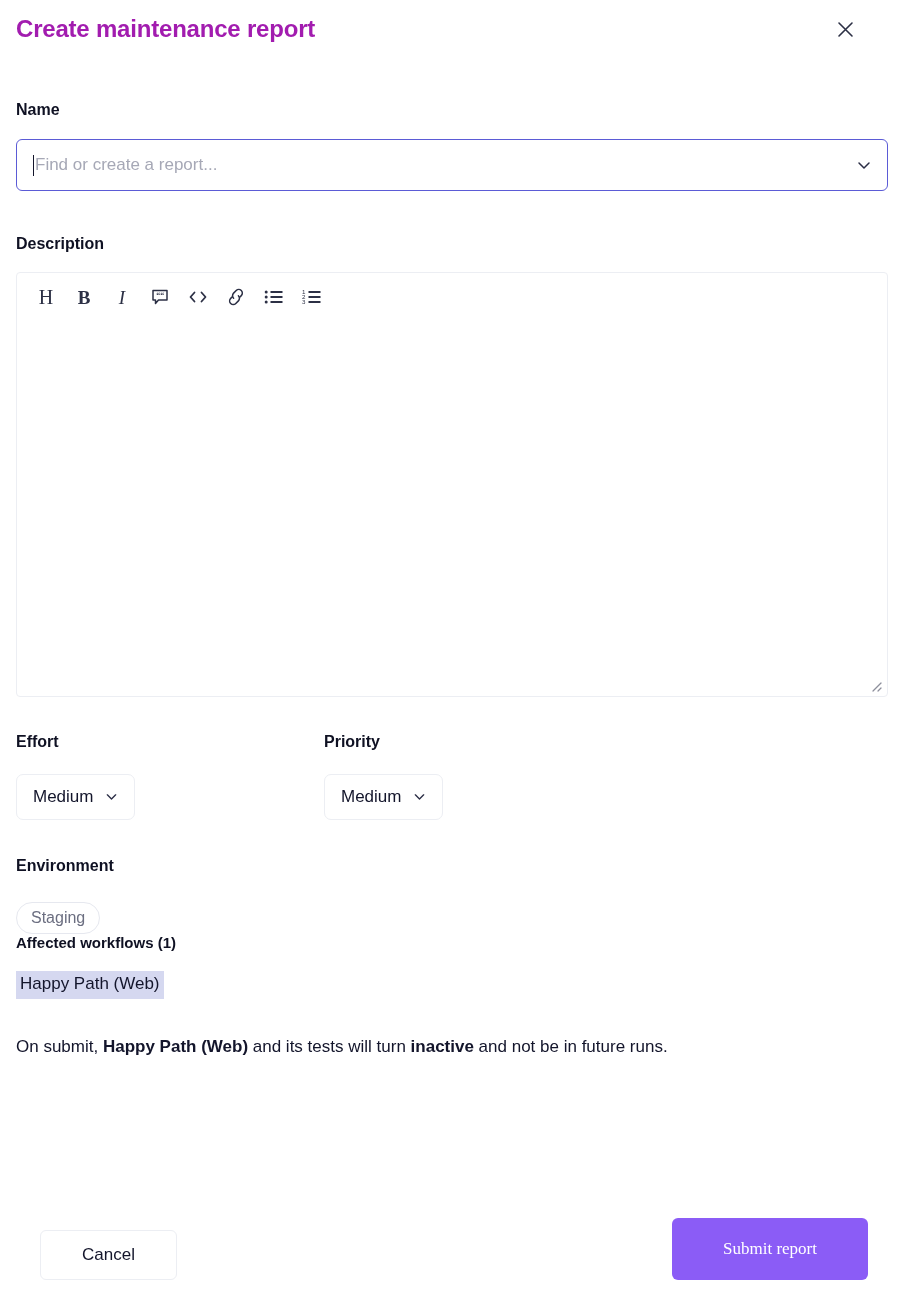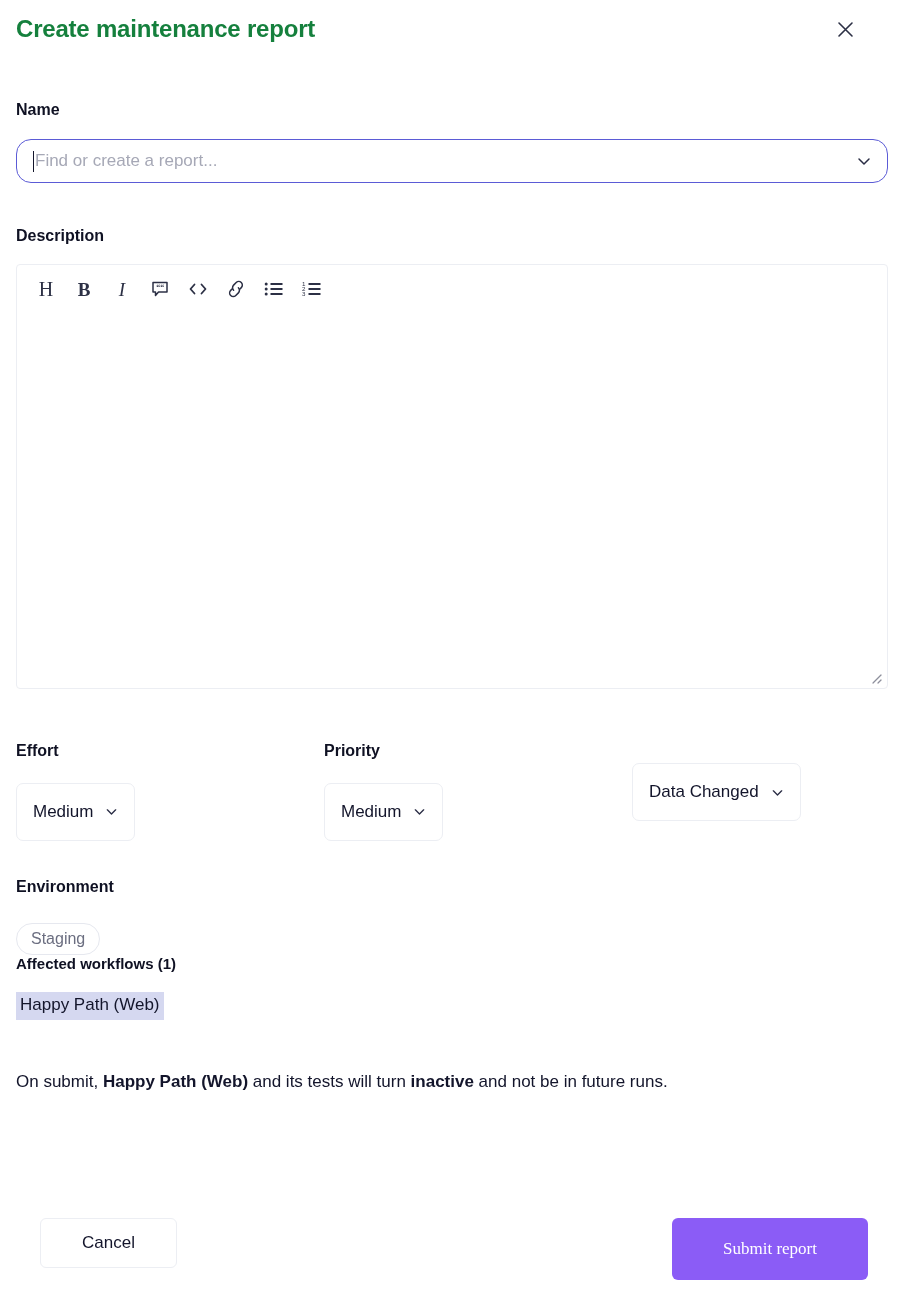--- a/index.html
+++ b/index.html
@@ -27,21 +27,21 @@
   .header {
     position: relative;
     height: 60px;
     display: flex;
     align-items: flex-start;
   }
   .modal-title {
     font-size: 24px;
     font-weight: bold;
     letter-spacing: -0.2px;
-    color: #15803d;
+    color: #a21caf;
     margin-top: 15px;
     line-height: 1.2;
   }
   .close-btn {
     position: absolute;
     right: 30px;
     top: 16px;
     width: 26px;
     height: 26px;
     display: flex;
@@ -59,23 +59,23 @@
     font-size: 16px;
     font-weight: bold;
     color: #0f1123;
     line-height: 1.2;
   }
 
   
   .name-block { margin-top: 40px; }
   .combobox {
     margin-top: 20px;
-    height: 44px;
+    height: 52px;
     border: 1.5px solid #5b5bd6;
-    border-radius: 15px;
+    border-radius: 6px;
     background: #fff;
     display: flex;
     align-items: center;
     padding: 0 14px 0 16px;
     box-sizing: border-box;
     position: relative;
   }
   .combobox .caret {
     width: 1px;
     height: 21px;
@@ -158,32 +158,32 @@
     right: 4px;
     bottom: 3px;
     width: 16px;
     height: 16px;
     cursor: nwse-resize;
     color: #8d8f9c;
   }
 
   
   .select-row {
-    margin-top: 52px;
+    margin-top: 35px;
     display: flex;
   }
   .select-col:nth-child(1) { width: 308px; }
   .select-col:nth-child(2) { width: 308px; }
   .select-col:nth-child(3) { flex: 1; }
   .select {
     margin-top: 22px;
     display: inline-flex;
     align-items: center;
     gap: 11px;
-    height: 58px;
+    height: 46px;
     border: 1px solid #eceef3;
     border-radius: 7px;
     background: #fff;
     padding: 0 15px 0 16px;
     box-sizing: border-box;
     cursor: pointer;
     font-size: 17px;
     color: #13152b;
     white-space: nowrap;
   }
@@ -208,35 +208,35 @@
     display: inline-block;
     margin-top: 20px;
     background: #d5d8f0;
     color: #13152b;
     font-size: 17px;
     padding: 2px 4px 3px;
     line-height: 1.35;
   }
 
   .submit-note {
-    margin-top: 51px;
+    margin-top: 37px;
     font-size: 17px;
     color: #13152b;
     line-height: 1.35;
   }
   .submit-note b { font-weight: bold; }
 
   
   .footer {
     position: absolute;
     left: 40px;
     right: 36px;
     bottom: 22px;
     display: flex;
-    align-items: flex-start;
+    align-items: flex-end;
     justify-content: space-between;
   }
   .btn-cancel {
     min-width: 137px;
     height: 50px;
     border: 1px solid #eceef3;
     border-radius: 6px;
     background: #fff;
     font-size: 17px;
     color: #13152b;
@@ -375,28 +375,20 @@
         <span>Medium</span>
         <span class="chev">
           <svg width="15" height="15" viewBox="0 0 18 18" fill="none" stroke="#2a2d45" stroke-width="1.6" stroke-linecap="round" stroke-linejoin="round">
             <path d="M4 7 L9 12 L14 7"></path>
           </svg>
         </span>
       </div>
     </div>
 
     <div class="select-col">
-      <div class="select">
-        <span>Data Changed</span>
-        <span class="chev">
-          <svg width="15" height="15" viewBox="0 0 18 18" fill="none" stroke="#2a2d45" stroke-width="1.6" stroke-linecap="round" stroke-linejoin="round">
-            <path d="M4 7 L9 12 L14 7"></path>
-          </svg>
-        </span>
-      </div>
     </div>
   </div>
 
   <div class="env-block">
     <div class="field-label">Environment</div>
     <span class="pill">Staging</span>
   </div>
 
   <div class="wf-block">
     <div class="wf-title">Affected workflows (1)</div>

